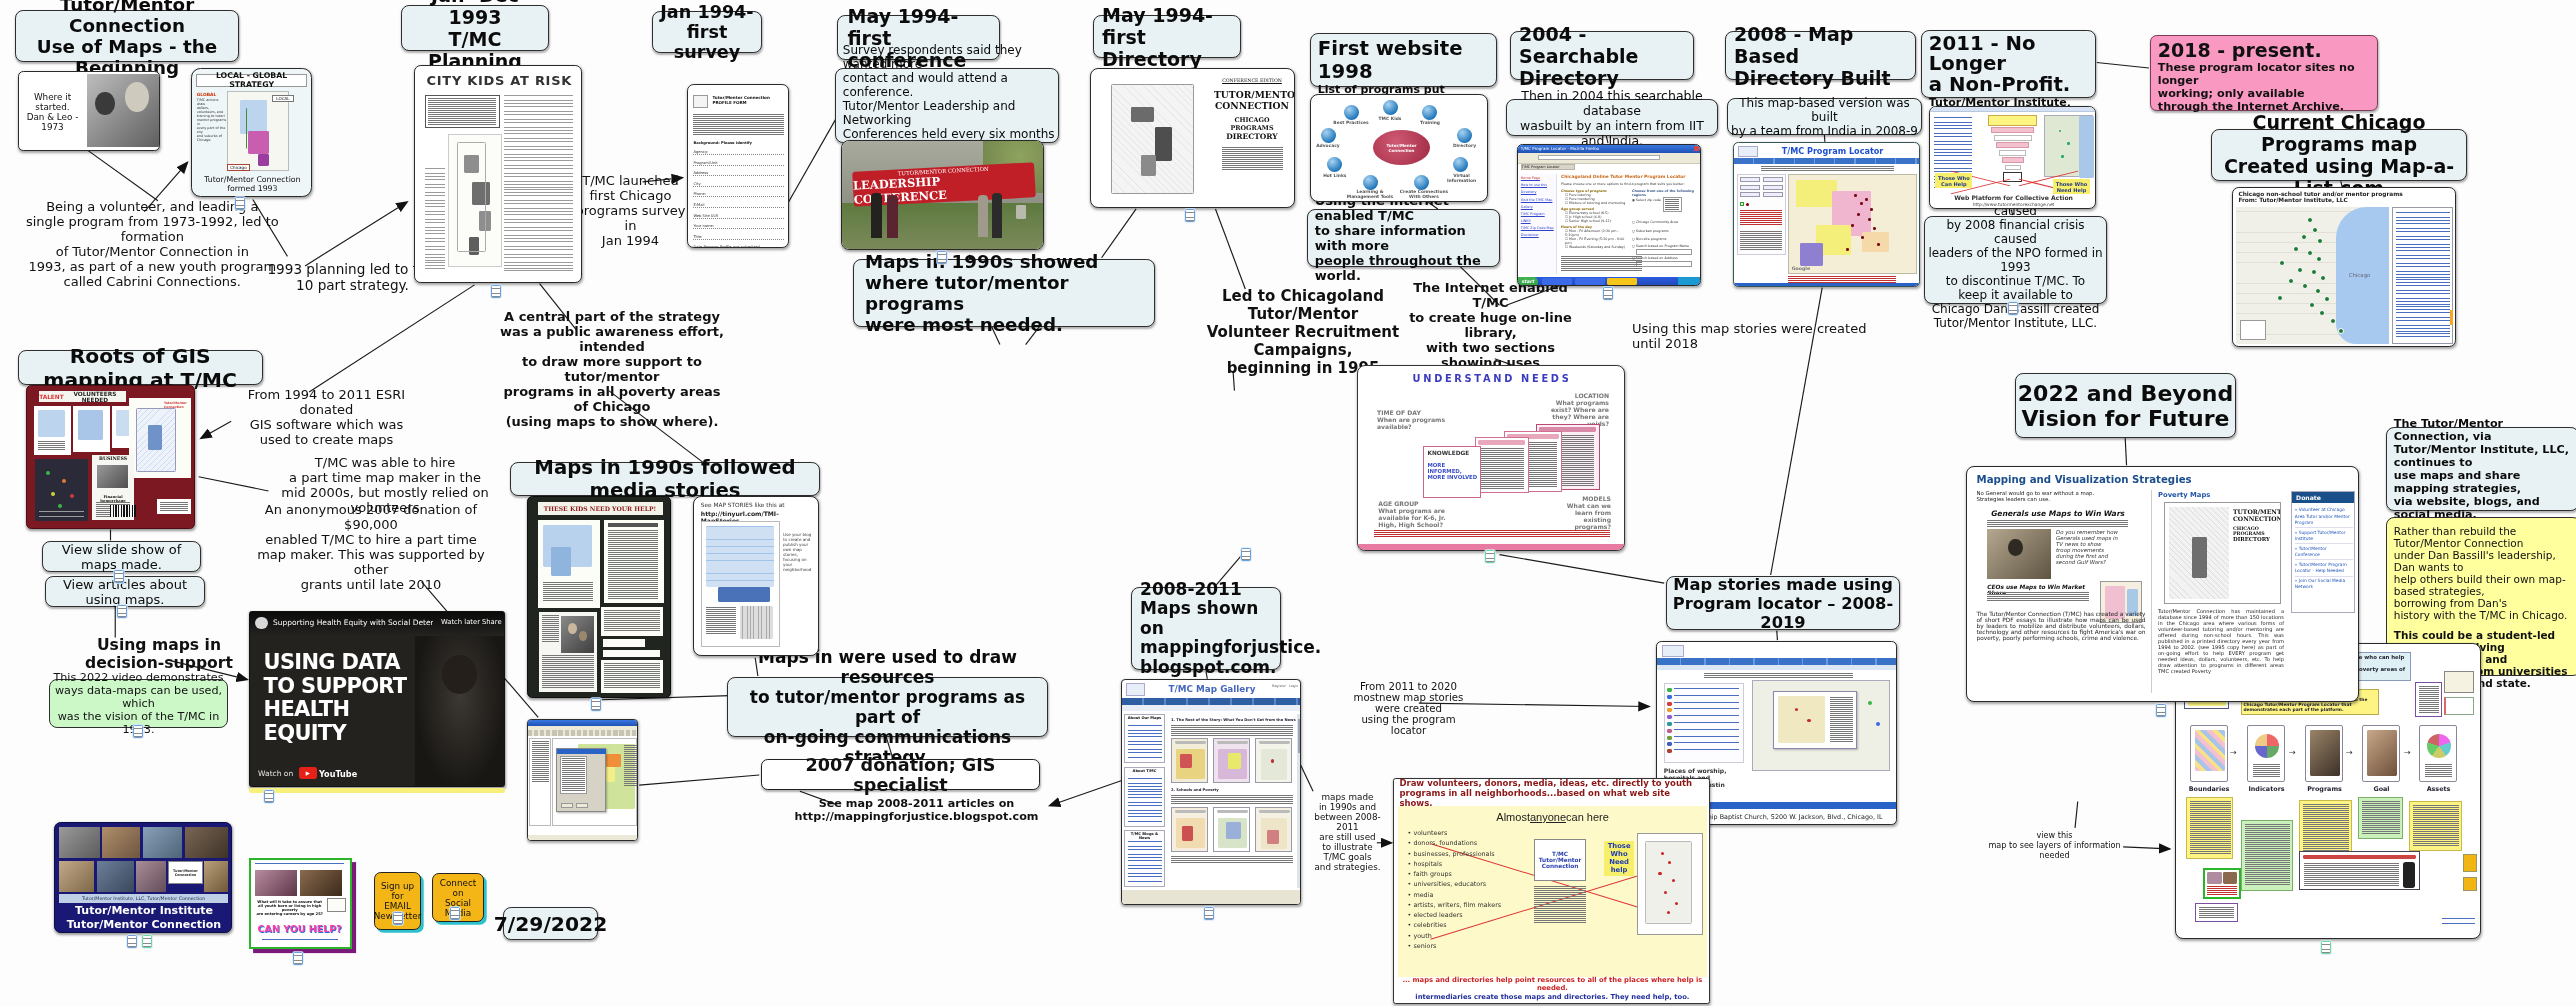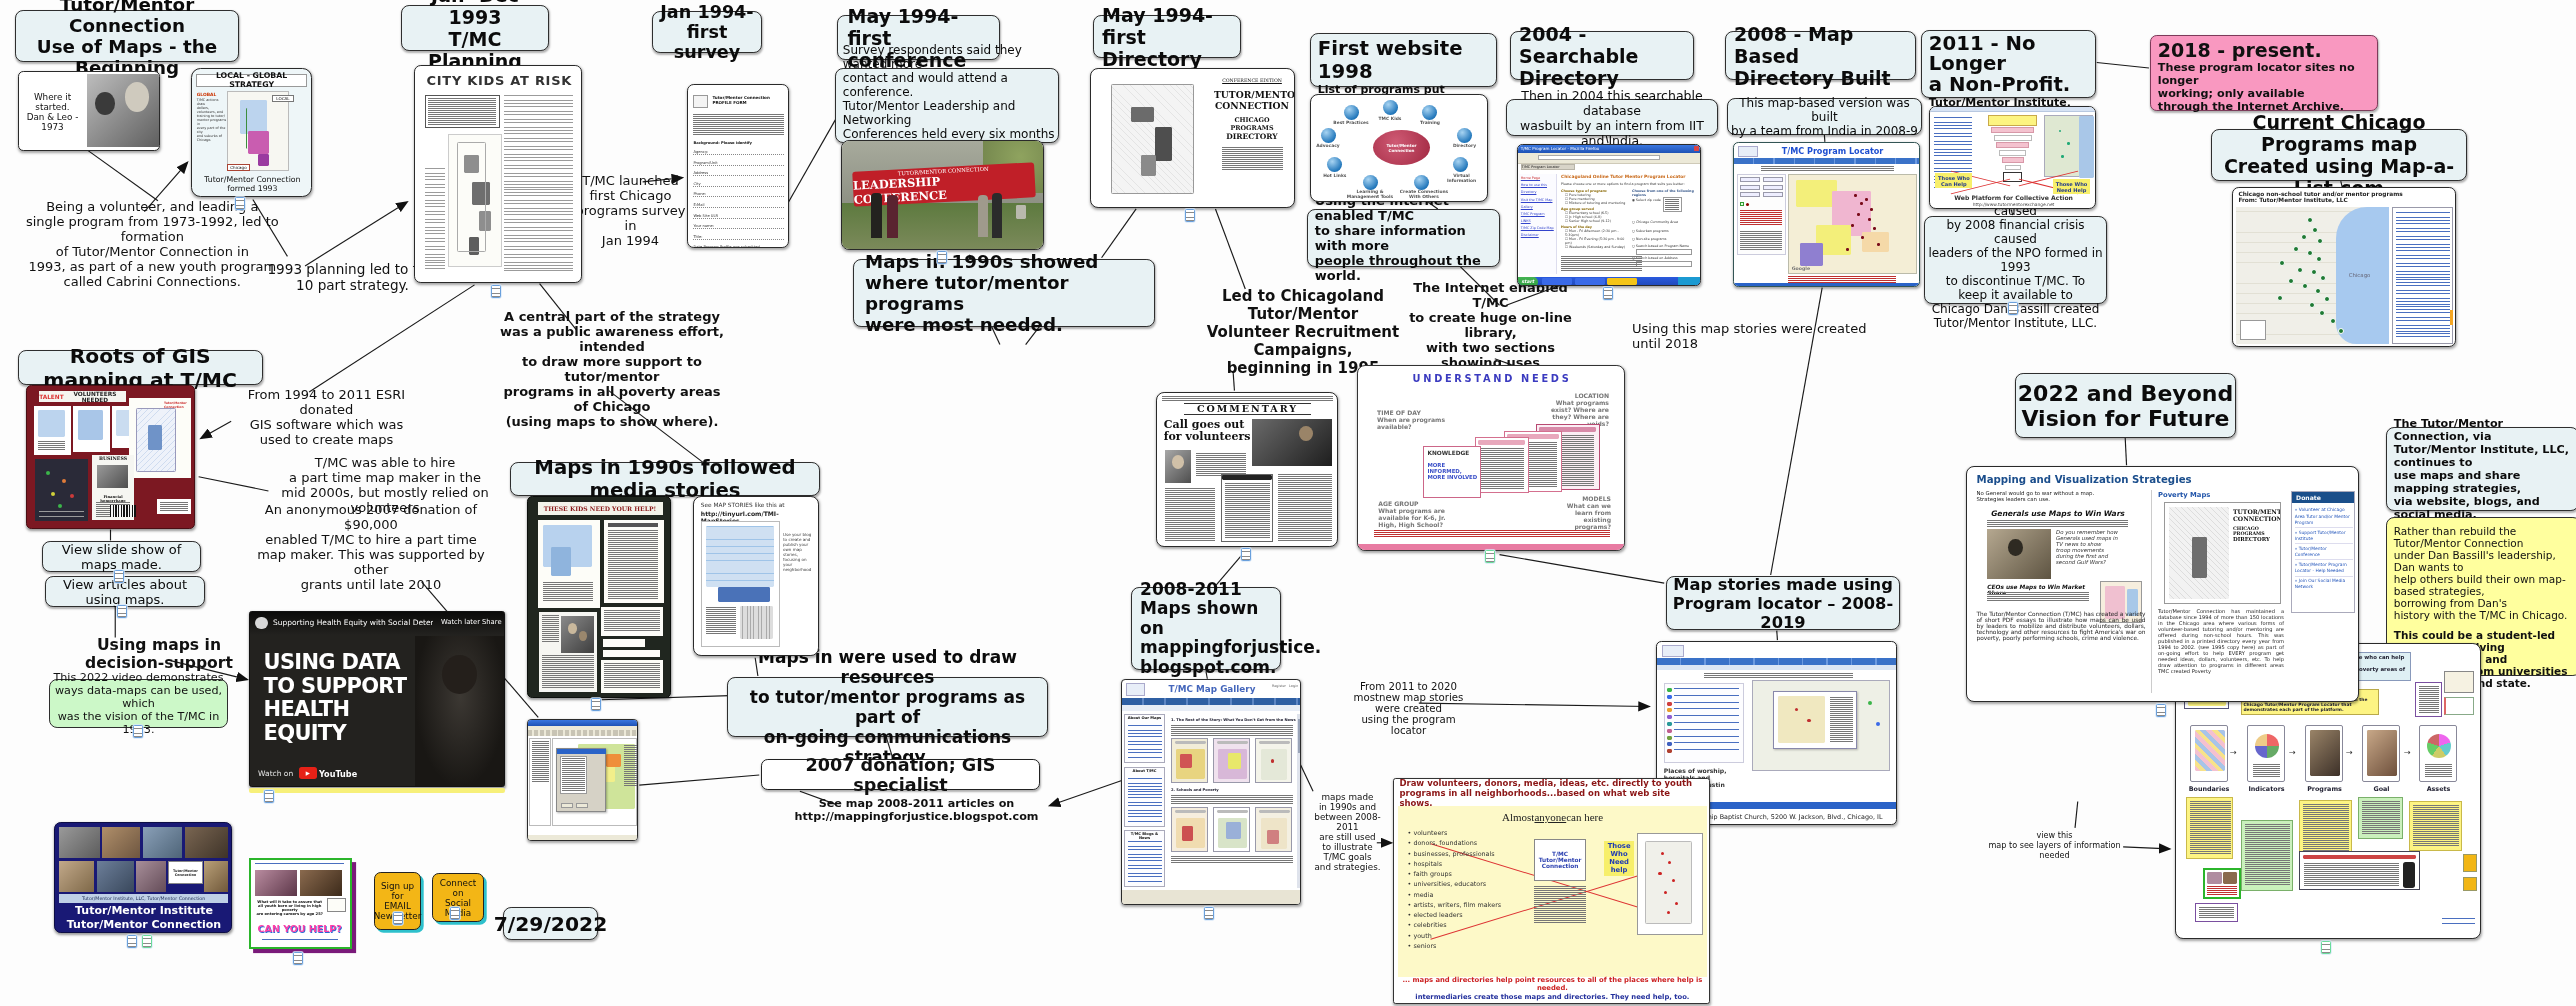--- a/index.html
+++ b/index.html
@@ -794,39 +794,20 @@
   <div class="a b" style="left:182px;top:129px;width:71px;font-size:6.1px;color:#777;white-space:pre-line;text-align:right"><span>MODELS
 What can we
 learn from
 existing
 programs?</span></div>
   <div class="a rbars" style="left:16.3px;top:164px;width:236px;height:6.8px"></div>
   <div class="a" style="left:0;top:178px;width:268px;height:6.8px;background:#e87ba2"></div>
 </div>
 <div class="a ric" style="left:1485px;top:550px;border-color:#6adc9a"></div>
 
-<div class="a pg" style="left:1156px;top:392px;width:182px;height:155px;border-radius:8.1px">
-  <div class="a bars2" style="left:5.4px;top:3.4px;width:171px;height:5.4px"></div>
-  <div class="a c b" style="left:27px;top:9.5px;width:127px;height:12.2px;font-size:9.5px;font-family:'DejaVu Serif',serif;letter-spacing:2px;border-top:1px solid #333;border-bottom:1px solid #333"><span>COMMENTARY</span></div>
-  <div class="a b" style="left:6.8px;top:26px;width:88px;font-size:11px;line-height:1.05;font-family:'DejaVu Serif',serif;white-space:pre-line"><span>Call goes out
-for volunteers</span></div>
-  <div class="a" style="left:95px;top:26px;width:80px;height:47px;background:linear-gradient(135deg,#6a6a6a,#1e1e1e)">
-        <div class="dot" style="left:47px;top:6.8px;width:13.6px;height:15px;background:#9a8468"></div>
-      </div>
-  <div class="a" style="left:8.1px;top:57px;width:26px;height:33px;background:linear-gradient(135deg,#a8a8a8,#4e4e4e)">
-        <div class="dot" style="left:6.8px;top:5.4px;width:12.2px;height:13.6px;background:#d0c0a8"></div>
-      </div>
-  <div class="a bars2" style="left:39px;top:60px;width:50px;height:24.4px"></div>
-  <div class="a bars2" style="left:8.1px;top:95px;width:50px;height:54px"></div>
-  <div class="a" style="left:64px;top:81px;width:52px;height:68px;border:0.7px solid #666">
-        <div class="bl" style="left:0;top:0;width:50px;height:5.4px;background:#222"></div>
-        <div class="a bars2" style="left:2.7px;top:8.1px;width:45px;height:56px"></div>
-      </div>
-  <div class="a bars2" style="left:121px;top:81px;width:54px;height:68px"></div>
-</div>
 <div class="a ric" style="left:1241px;top:548px"></div>
 
 <div class="a pg" style="left:1656px;top:641px;width:241px;height:184px;border-radius:5.4px">
   <div class="a" style="left:5.4px;top:2.7px;width:22px;height:12.2px;background:#e8eef8;border:0.7px solid #aac"></div>
   <div class="a" style="left:0;top:16.3px;width:241px;height:6.8px;background:#3a72c8;background-image:repeating-linear-gradient(90deg,transparent 0 23px,#6c9ae0 23px 24.4px)"></div>
   <div class="a" style="left:0;top:23px;width:241px;height:5.4px;background:#dce6f4"></div>
   <div class="a bars2" style="left:47px;top:31px;width:149px;height:6.1px"></div>
   <div class="a" style="left:6.8px;top:41px;width:80px;height:80px;border:0.7px solid #ccd;background:#fdfdff">
     <div class="bl" style="left:2.7px;top:4.1px;width:4.1px;height:4.1px;background:#3bb54a"></div>
         <div class="a bbars" style="left:9.5px;top:4.1px;width:65px;height:4.1px"></div>
@@ -866,21 +847,21 @@
   <div class="a" style="left:0;top:160px;width:241px;height:6.8px;background:#2a63c8"></div>
   <div class="a c" style="left:6.8px;top:169px;width:228px;height:11px;font-size:6.4px;color:#222"><span>X – Friendship Baptist Church, 5200 W. Jackson, Blvd., Chicago, IL</span></div>
 </div>
 
 <div class="a" style="left:1393px;top:778px;width:317px;height:226px;background:#fff;border:1.4px solid #333;border-radius:2.7px;box-shadow:0.7px 1.4px 2.7px rgba(0,0,0,.35)">
   <div class="a c b" style="left:5.4px;top:2.7px;width:306px;height:22px;font-size:8.5px;color:#8b1515;text-align:left;justify-content:flex-start"><span>Draw volunteers, donors, media, ideas, etc. directly to youth
 programs in all neighborhoods...based on what web site shows.</span></div>
   <div class="a" style="left:4.1px;top:27px;width:309px;height:171px;background:#fdf9c8;overflow:hidden">
     <div class="a" style="left:27px;top:75px;width:258px;height:1.4px;background:#d33;transform:rotate(17deg)"></div>
     <div class="a" style="left:27px;top:95px;width:258px;height:1.4px;background:#d33;transform:rotate(-17deg)"></div>
-    <div class="a c" style="left:0;top:4.1px;width:309px;height:13.6px;font-size:11px;font-family:Liberation Serif, serif;color:#222">
+    <div class="a c" style="left:0;top:4.1px;width:309px;height:13.6px;font-size:11px;font-family:Liberation Sans, sans-serif;color:#222">
       <span>Almost </span><span style="text-decoration:underline">anyone</span><span> can here</span>
     </div>
     <div class="a" style="left:9.5px;top:22px;width:102px;font-size:6.4px;color:#333;line-height:1.6">
       <div>• <span>volunteers</span></div>
       <div>• <span>donors, foundations</span></div>
       <div>• <span>businesses, professionals</span></div>
       <div>• <span>hospitals</span></div>
       <div>• <span>faith groups</span></div>
       <div>• <span>universities, educators</span></div>
       <div>• <span>media</span></div>

